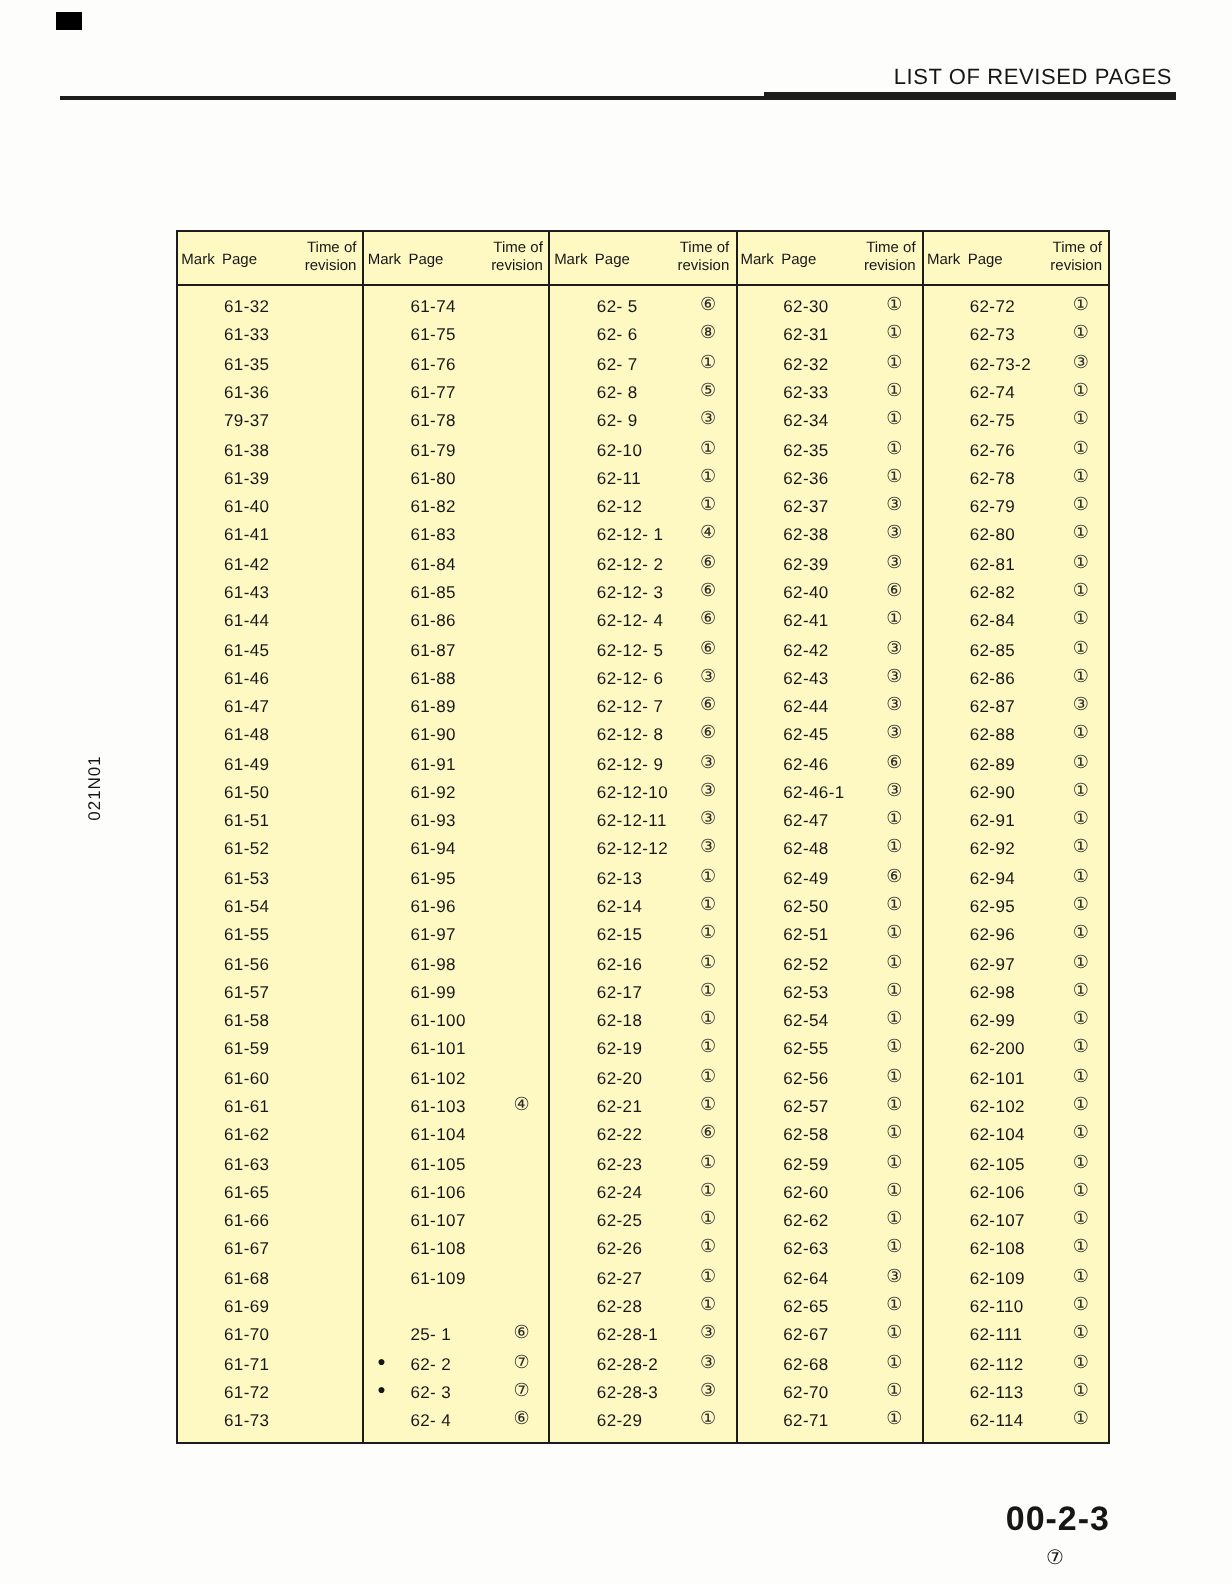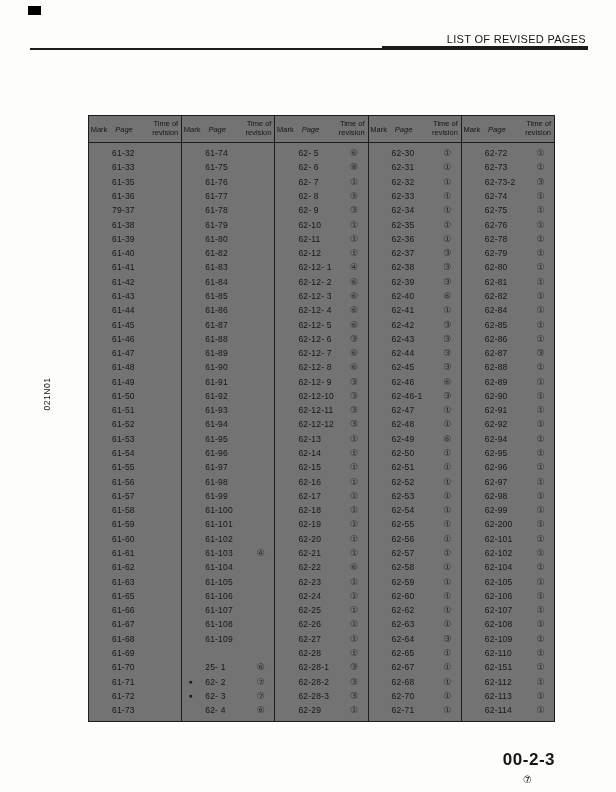--- a/index.html
+++ b/index.html
@@ -17,30 +17,30 @@
   .header-rule-thin { position:absolute; top:48px; left:30px; width:558px; height:2px; background:#1c1c1c; }
   .header-rule-thick { position:absolute; top:46px; right:28px; width:206px; height:4px; background:#1c1c1c; }
   .side-code {
     position:absolute; left:23px; top:388px; width:48px; height:12px;
     font-size:8.5px; letter-spacing:0.5px; text-align:center; line-height:12px;
     transform:rotate(-90deg);
   }
   .revtable {
     position:absolute; left:88px; top:115px; width:467px; height:607px;
     display:flex; border:1.5px solid #1c1c1c; box-sizing:border-box;
-    background:#737373;
+    background:#fef9c3;
   }
   .group { flex:1 1 0; display:flex; flex-direction:column; min-width:0; }
   .group + .group { border-left:1.5px solid #1c1c1c; }
   .ghead {
     height:27px; border-bottom:1.5px solid #1c1c1c;
     display:flex; align-items:center; font-size:7.5px; box-sizing:border-box;
   }
   .gh-mark { width:20px; text-align:center; }
-  .gh-page { width:26px; text-align:center; padding-left:2px;font-style:italic; }
+  .gh-page { width:26px; text-align:left; padding-left:2px; }
   .gh-rev  { flex:1; text-align:right; padding-right:3px; white-space:pre-line; line-height:1.15; }
   .rows { flex:1; display:flex; flex-direction:column; padding:3px 0 4px 0; }
   .row { flex:1; display:flex; align-items:center; font-size:8.5px; }
   .cell-mark { width:17px; text-align:center; font-size:7px; }
   .cell-page { width:47px; padding-left:6px; white-space:pre; letter-spacing:0.2px; }
   .cell-rev  { flex:1; text-align:center; padding-right:5px; font-size:9px;
                font-family:"DejaVu Sans",sans-serif; color:#2a2a2a; }
   .footer-page {
     position:absolute; right:61px; bottom:22px;
     font-size:17px; font-weight:bold; letter-spacing:0.5px;
@@ -1087,21 +1087,21 @@
             <div class="cell-page">62-109</div>
             <div class="cell-rev">①</div>
           </div>
           <div class="row">
             <div class="cell-mark"></div>
             <div class="cell-page">62-110</div>
             <div class="cell-rev">①</div>
           </div>
           <div class="row">
             <div class="cell-mark"></div>
-            <div class="cell-page">62-151</div>
+            <div class="cell-page">62-111</div>
             <div class="cell-rev">①</div>
           </div>
           <div class="row">
             <div class="cell-mark"></div>
             <div class="cell-page">62-112</div>
             <div class="cell-rev">①</div>
           </div>
           <div class="row">
             <div class="cell-mark"></div>
             <div class="cell-page">62-113</div>

